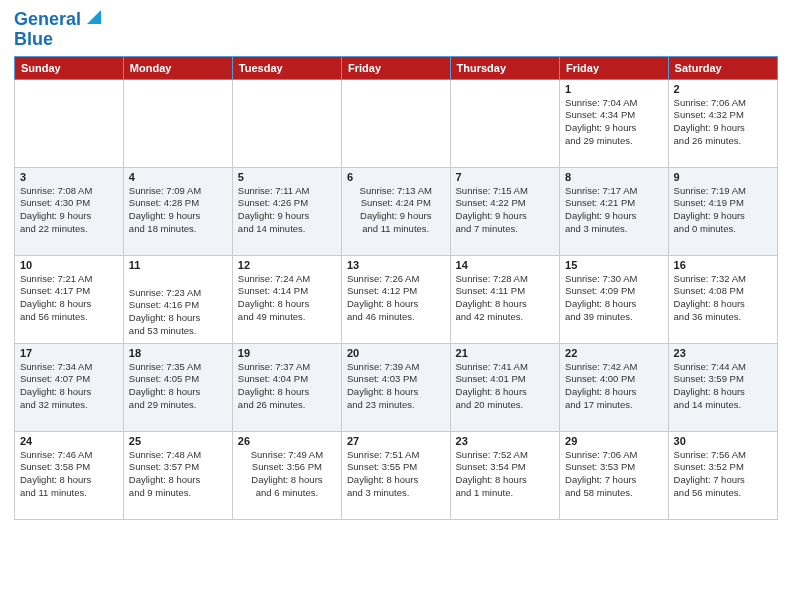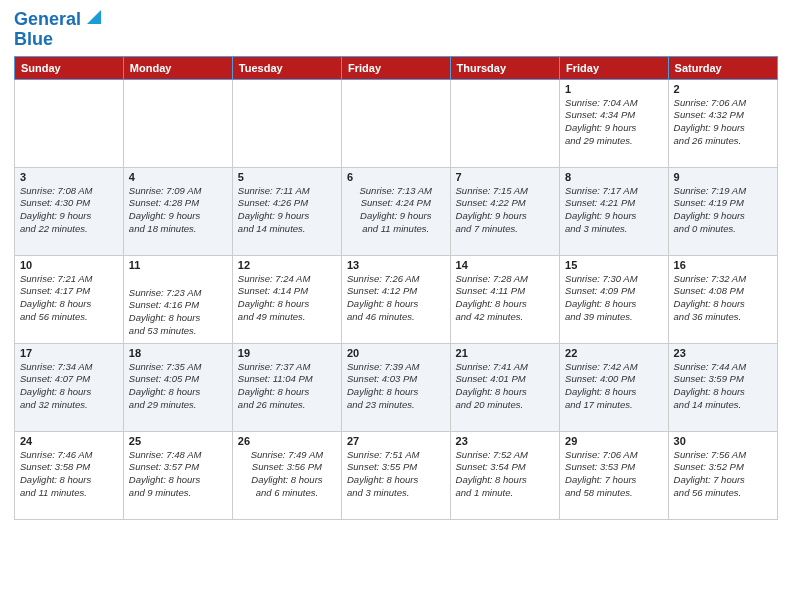--- a/index.html
+++ b/index.html
@@ -75,21 +75,20 @@
     .day-number {
       font-weight: bold;
       font-size: 11px;
       margin-bottom: 2px;
       color: #222;
     }
     .day-info {
       font-size: 9.5px;
       color: #333;
       line-height: 1.35;
-      font-style: italic;
     }
     .empty-cell {
       background: #fff !important;
     }
   </style>
 </head>
 <body>
 
 <div class="page">
   <div class="header">
@@ -261,21 +260,21 @@
           <td>
             <div class="day-number">18</div>
             <div class="day-info" style="white-space: pre-line;">Sunrise: 7:35 AM
 Sunset: 4:05 PM
 Daylight: 8 hours
 and 29 minutes.</div>
           </td>
           <td>
             <div class="day-number">19</div>
             <div class="day-info" style="white-space: pre-line;">Sunrise: 7:37 AM
-Sunset: 11:04 PM
+Sunset: 4:04 PM
 Daylight: 8 hours
 and 26 minutes.</div>
           </td>
           <td>
             <div class="day-number">20</div>
             <div class="day-info" style="white-space: pre-line;">Sunrise: 7:39 AM
 Sunset: 4:03 PM
 Daylight: 8 hours
 and 23 minutes.</div>
           </td>

